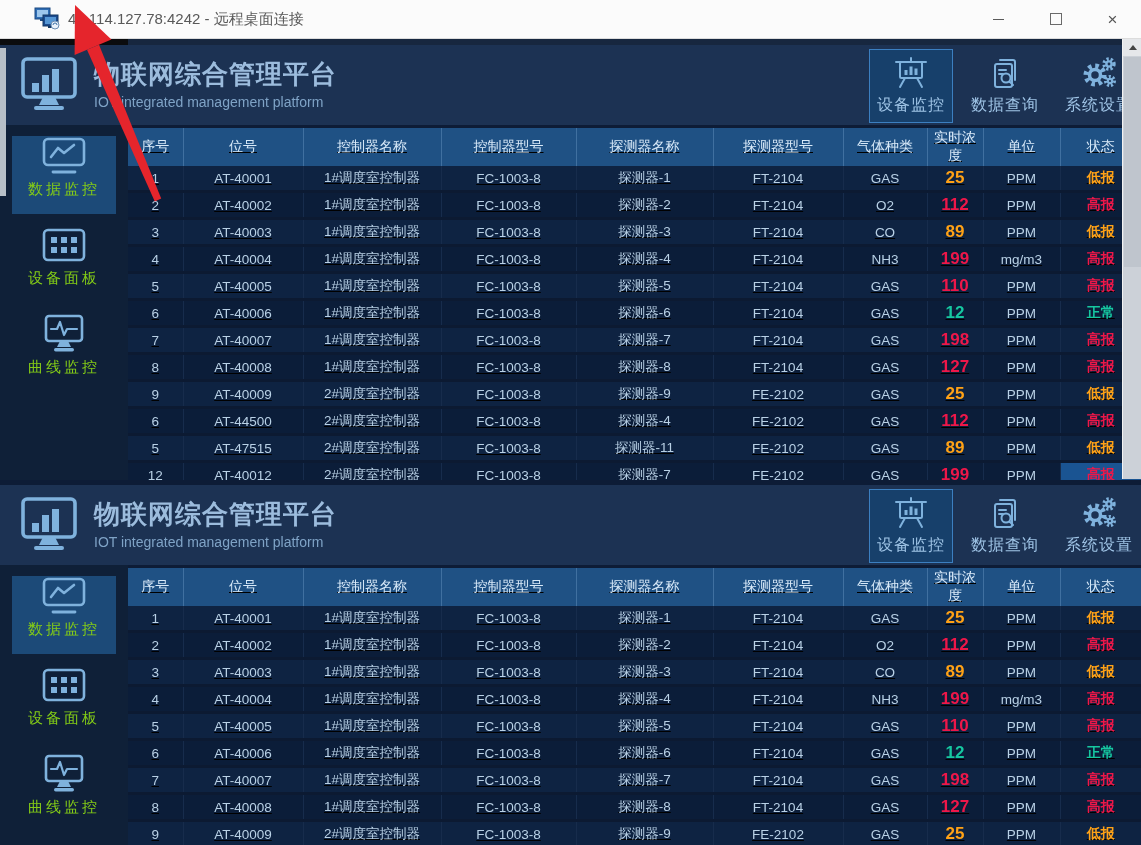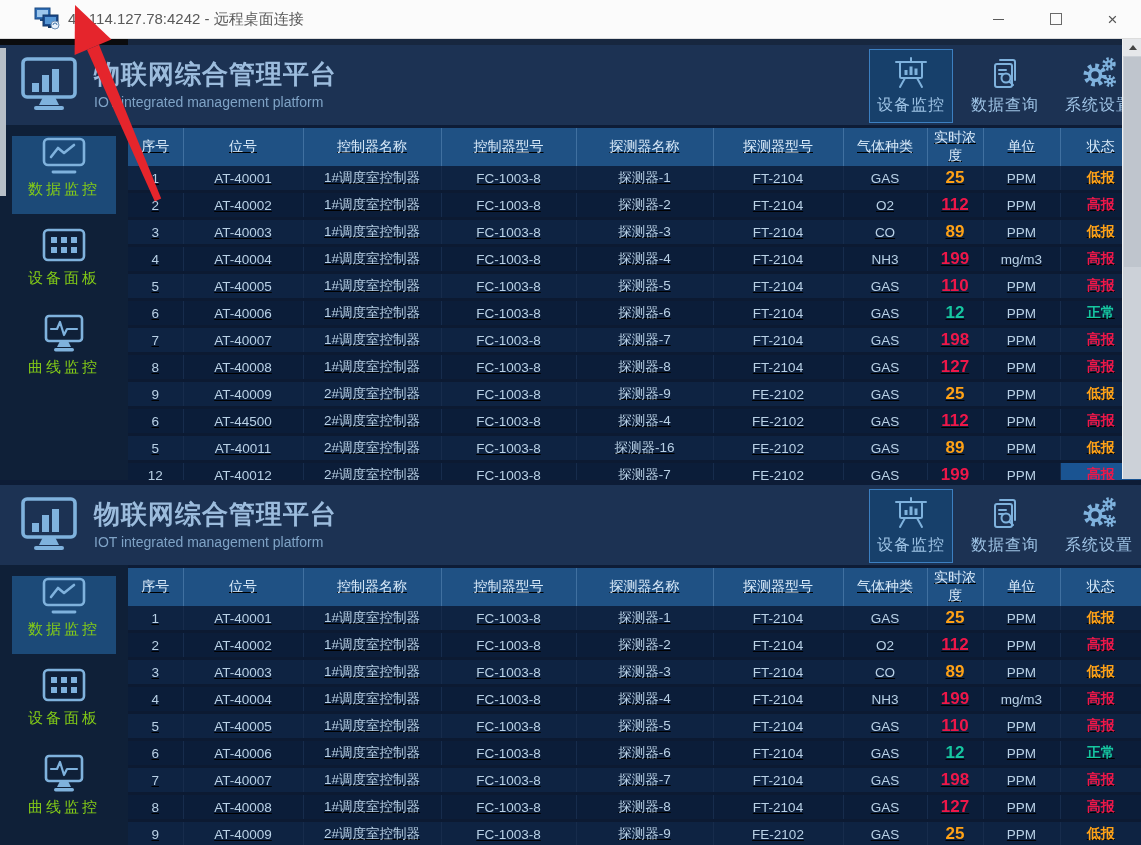--- a/index.html
+++ b/index.html
@@ -346,24 +346,24 @@
                   <td>FC-1003-8</td>
                   <td>探测器-4</td>
                   <td>FE-2102</td>
                   <td>GAS</td>
                   <td class="num lv-high">112</td>
                   <td>PPM</td>
                   <td class="status lv-high">高报</td>
                 </tr>
                 <tr>
                   <td>5</td>
-                  <td>AT-40011</td>
+                  <td>AT-47515</td>
                   <td>2#调度室控制器</td>
                   <td>FC-1003-8</td>
-                  <td>探测器-16</td>
+                  <td>探测器-11</td>
                   <td>FE-2102</td>
                   <td>GAS</td>
                   <td class="num lv-low">89</td>
                   <td>PPM</td>
                   <td class="status lv-low">低报</td>
                 </tr>
                 <tr>
                   <td>12</td>
                   <td>AT-40012</td>
                   <td>2#调度室控制器</td>

